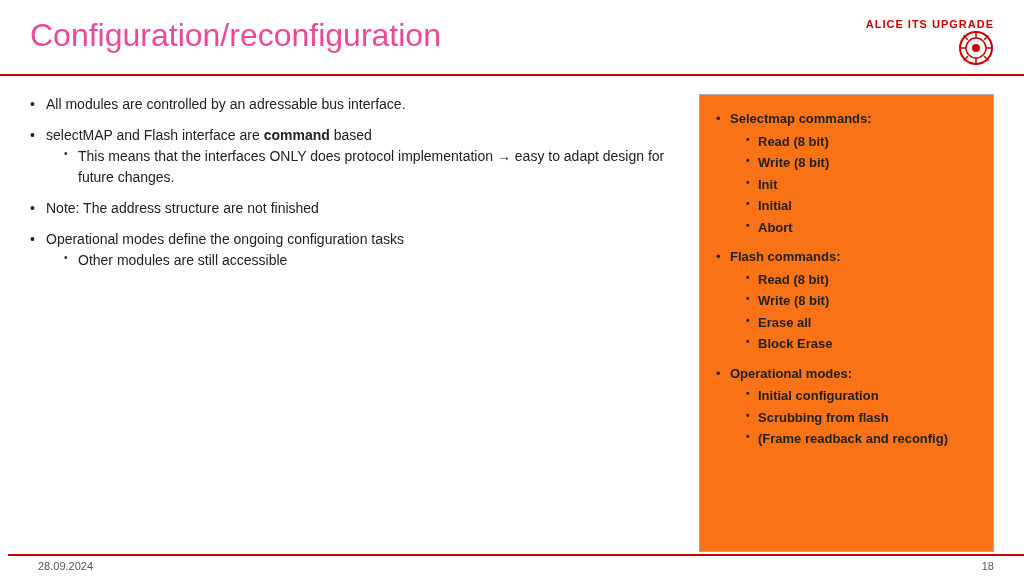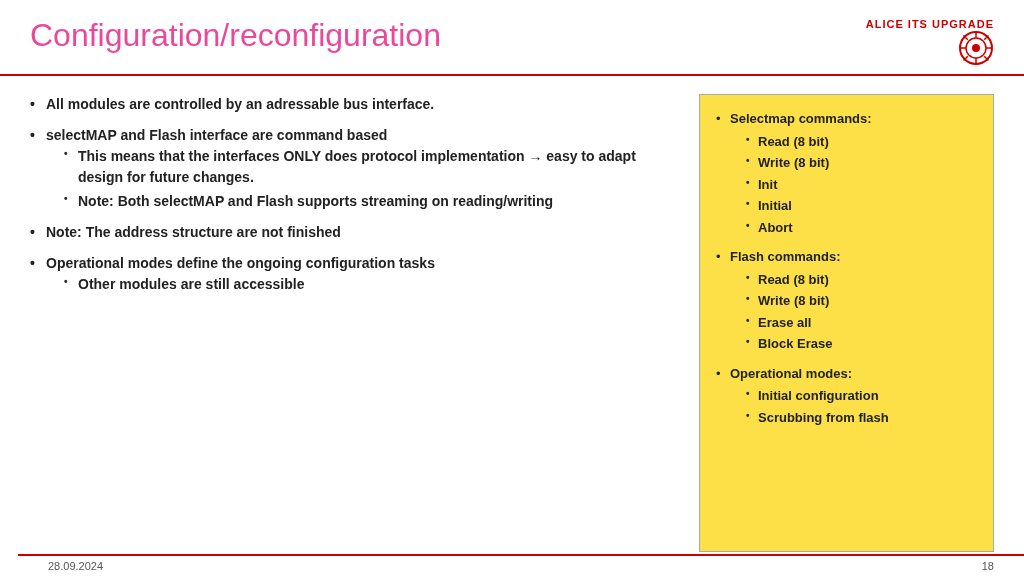--- a/index.html
+++ b/index.html
@@ -72,21 +72,20 @@
 
     .left-col ul {
       list-style: none;
       padding: 0;
     }
 
     .left-col > ul > li {
       margin-bottom: 10px;
       padding-left: 16px;
       position: relative;
-      font-weight: bold;
     }
 
     .left-col > ul > li::before {
       content: '•';
       position: absolute;
       left: 0;
       top: 0;
     }
 
     .left-col .sub-list {
@@ -105,21 +104,21 @@
       position: absolute;
       left: 0;
       top: 0;
       font-size: 10px;
     }
 
     
     .right-col {
       width: 295px;
       border: 1.5px solid #aaa;
-      background: #fde047;
+      background: #f97316;
       padding: 14px 16px;
       font-size: 13px;
       line-height: 1.5;
       flex-shrink: 0;
     }
 
     .right-col ul {
       list-style: none;
       padding: 0;
     }
@@ -154,21 +153,21 @@
       position: absolute;
       left: 0;
       top: 0;
       font-size: 10px;
     }
 
     
     .footer {
       position: absolute;
       bottom: 0;
-      left: 18px;
+      left: 8px;
       right: 0;
     }
 
     .footer-divider {
       height: 2px;
       background: #c00;
     }
 
     .footer-content {
       display: flex;
@@ -208,21 +207,20 @@
 
   <div class="left-col">
     <ul>
       <li>
         <span>All modules are controlled by an adressable bus interface.</span>
       </li>
       <li>
         <span>selectMAP and Flash interface are <strong>command</strong> based</span>
         <ul class="sub-list">
           <li><span>This means that the interfaces ONLY does protocol implementation → easy to adapt design for future changes.</span></li>
-          <li><span>Note: Both selectMAP and Flash supports streaming on reading/writing</span></li>
         </ul>
       </li>
       <li>
         <span>Note: The address structure are not finished</span>
       </li>
       <li>
         <span>Operational modes define the ongoing configuration tasks</span>
         <ul class="sub-list">
           <li><span>Other modules are still accessible</span></li>
         </ul>
@@ -249,20 +247,21 @@
           <li><span>Write (8 bit)</span></li>
           <li><span>Erase all</span></li>
           <li><span>Block Erase</span></li>
         </ul>
       </li>
       <li>
         <strong>Operational modes:</strong>
         <ul class="sub-list">
           <li><span>Initial configuration</span></li>
           <li><span>Scrubbing from flash</span></li>
+          <li><span>(Frame readback and reconfig)</span></li>
         </ul>
       </li>
     </ul>
   </div>
 
 </div>
 
 <div class="footer">
   <div class="footer-divider"></div>
   <div class="footer-content">

